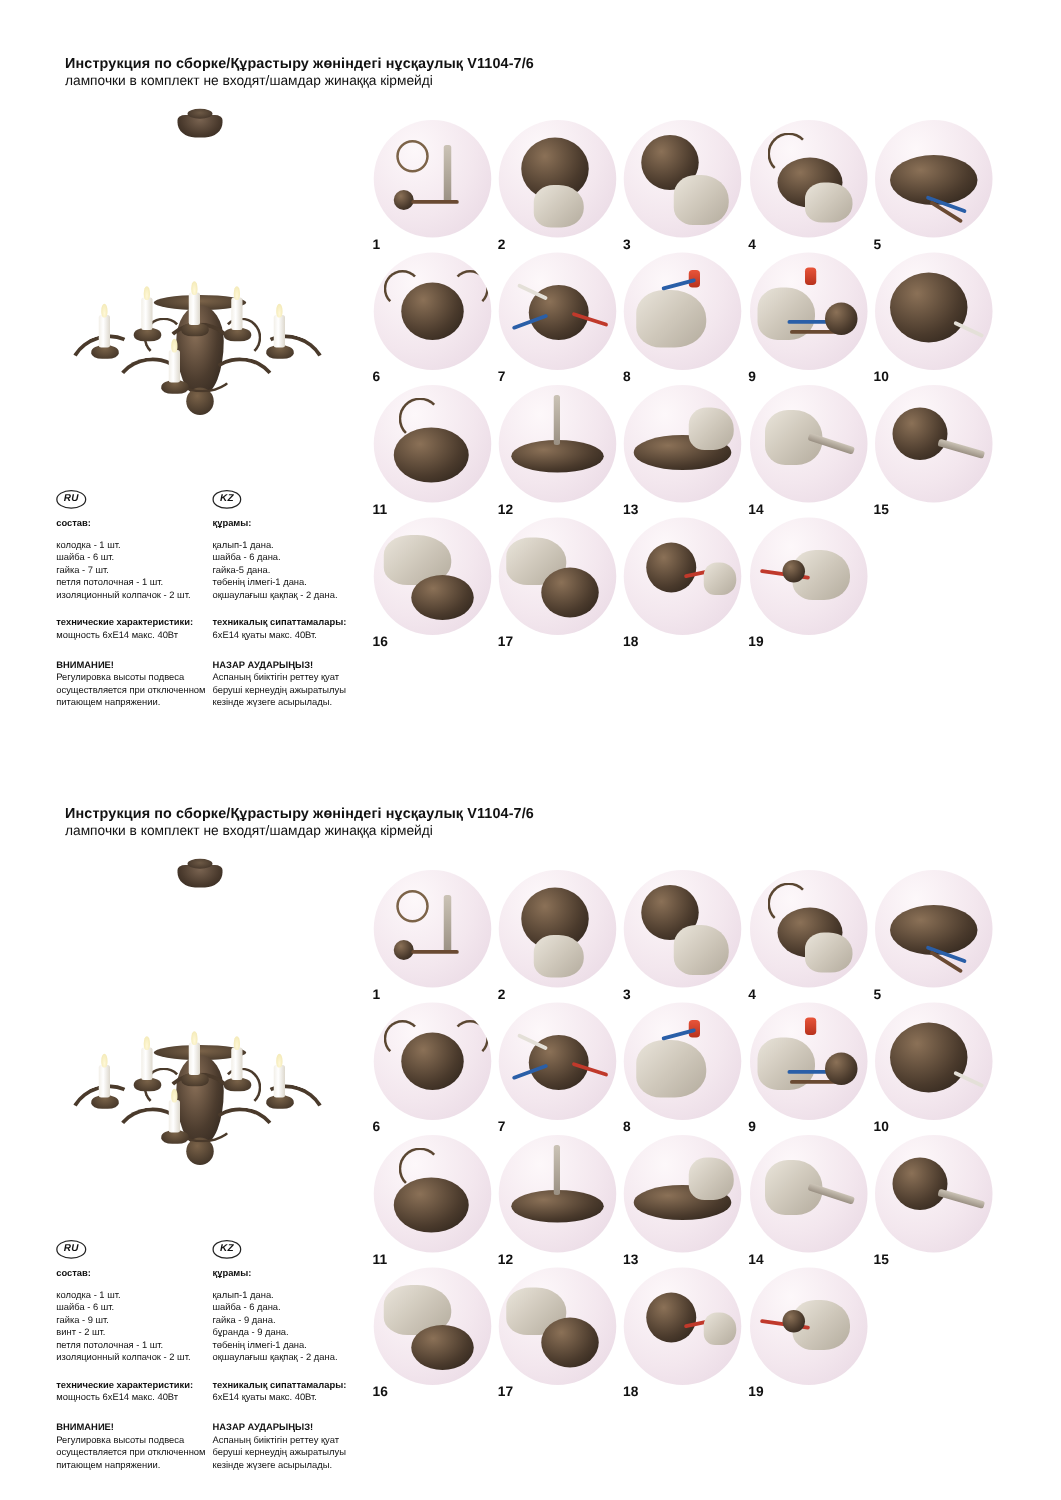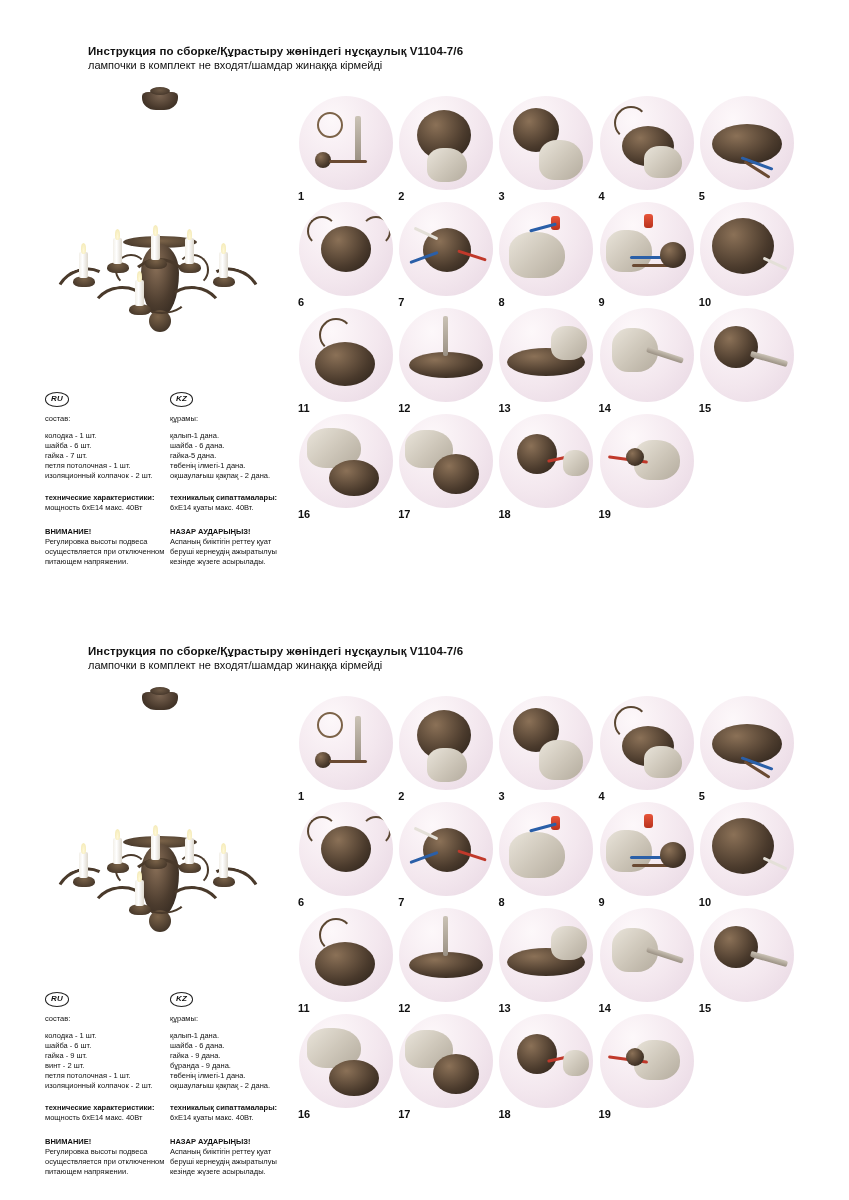--- a/index.html
+++ b/index.html
@@ -22,21 +22,20 @@
     height: 600px;
   }
   .sheet.first { top: 0; }
   .sheet.second { top: 600px; }
 
   .title-block {
     position: absolute;
     left: 52px;
     top: 44px;
     width: 600px;
-    margin-left: 36px;
   }
   .title-line1 {
     font-size: 11.5px;
     font-weight: bold;
     letter-spacing: 0.1px;
     line-height: 14px;
     white-space: nowrap;
   }
   .title-line2 {
     font-size: 11px;
@@ -247,21 +246,21 @@
   .spec-cols {
     display: flex;
     gap: 0px;
   }
   .spec-col {
     width: 125px;
   }
   .spec-head {
     margin-top: 7px;
     font-size: 7.5px;
-    font-weight: normal;
+    font-weight: bold;
   }
   .spec-list {
     margin-top: 7px;
   }
   .spec-list div { white-space: nowrap; }
   .spec-tech {
     margin-top: 12px;
     font-weight: bold;
   }
   .spec-tech .sub { font-weight: normal; }

